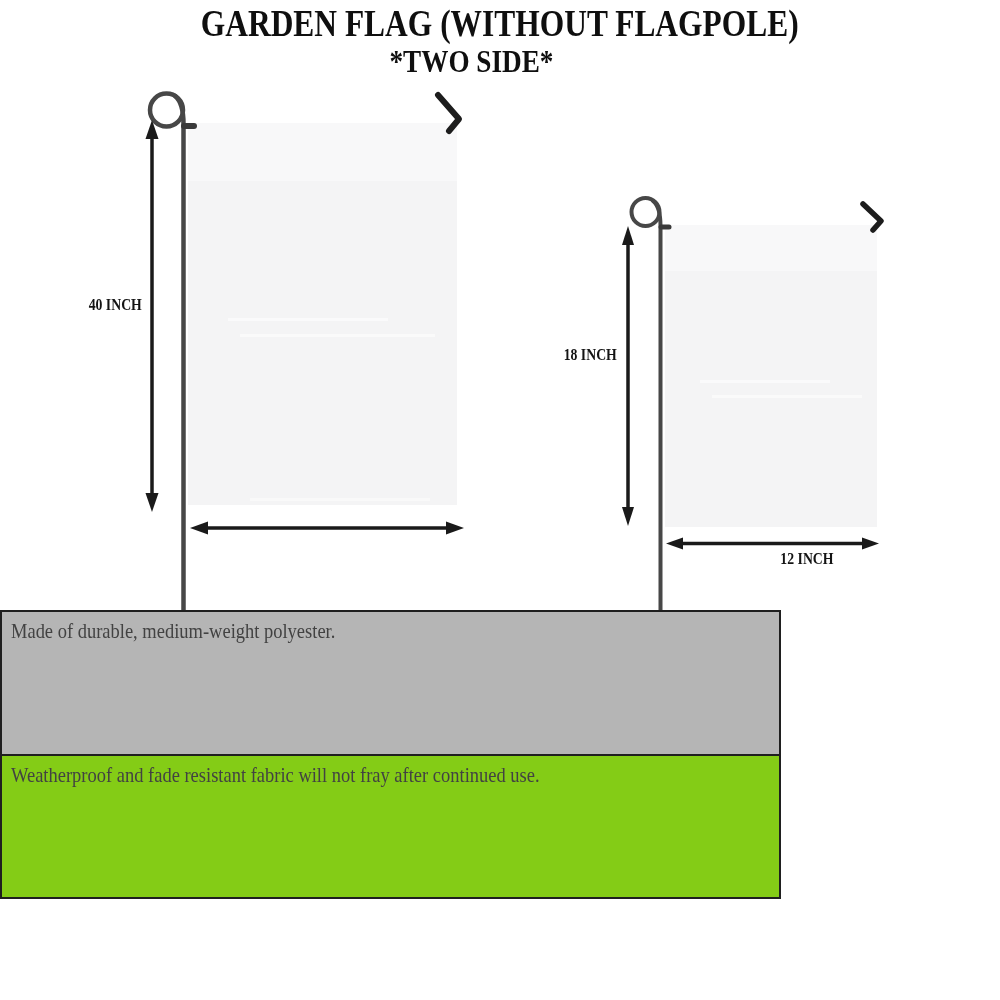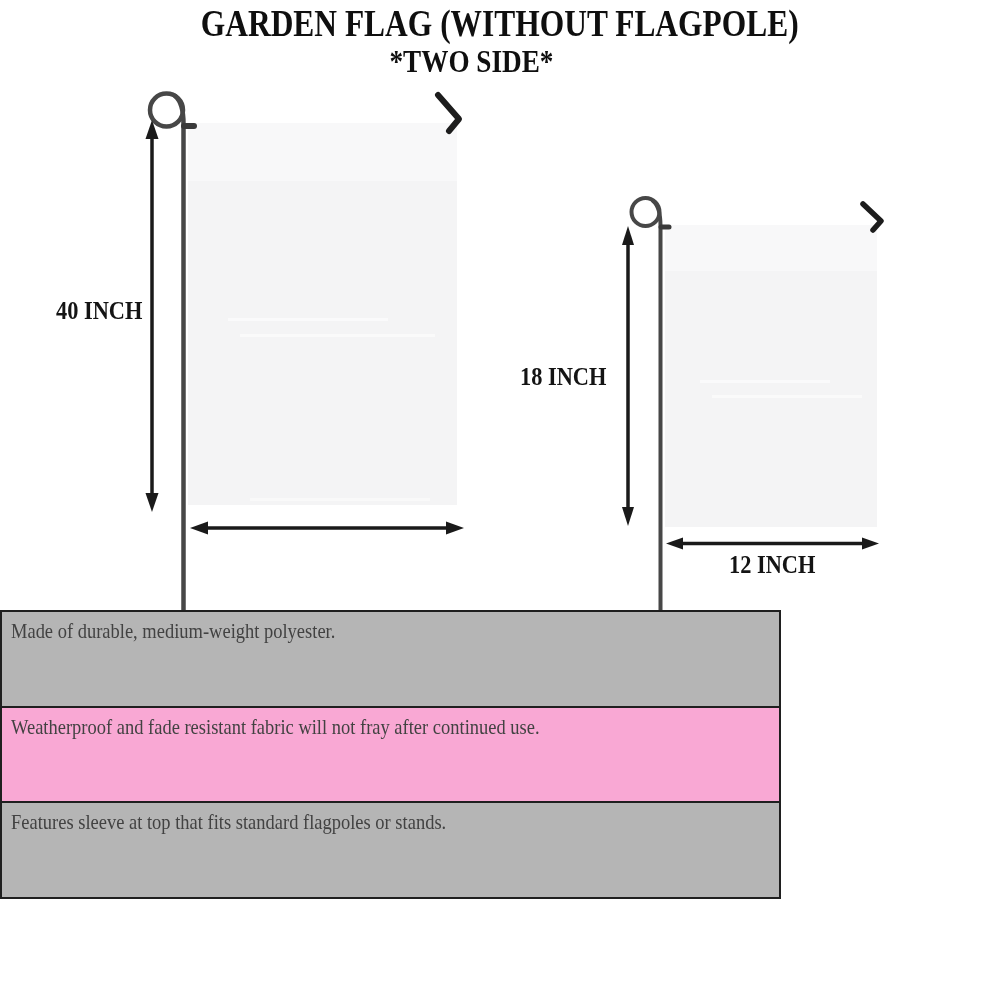--- a/index.html
+++ b/index.html
@@ -38,53 +38,53 @@
     display: inline-block;
     transform: scaleX(0.85);
     transform-origin: center;
     white-space: nowrap;
   }
   
   .diagram-svg { position: absolute; top: 0; left: 0; }
   
   .dim-label {
     position: absolute;
-    font-size: 26px;
+    font-size: 16px;
     font-weight: 700;
     color: #141414;
     white-space: nowrap;
   }
   .dim-label .cond { display: inline-block; transform: scaleX(0.86); }
   .dim-right { text-align: right; }
   .dim-right .cond { transform-origin: right center; }
   .dim-center { text-align: center; }
   .dim-center .cond { transform-origin: center; }
   .dim-40 { top: 296px; left: 20px;  width: 122px; }
   .dim-28 { top: 535px; left: 222px; width: 200px; }
-  .dim-18 { top: 362px; left: 495px; width: 122px; text-align: center; }
-  .dim-12 { top: 550px; left: 672px; width: 200px; }
+  .dim-18 { top: 346px; left: 495px; width: 122px; }
+  .dim-12 { top: 550px; left: 707px; width: 200px; }
   
   .spec-table {
     position: absolute;
     top: 610px; left: 0;
     width: 781px; height: 289px;
     box-sizing: border-box;
     border: 2px solid #1f1f1f;
     display: flex;
     flex-direction: column;
     background: #ffffff;
     justify-content: flex-end;
   }
   .spec-row {
     flex: 1 1 0;
     box-sizing: border-box;
     padding: 6px 9px 0 9px;
     font-size: 22px;
     color: #424242;
-    background: #f9a8d4;
+    background: #84cc16;
     overflow: hidden;
     white-space: nowrap;
   }
   .spec-row:not(:last-child) { border-bottom: 2px solid #1f1f1f; }
   .spec-row.gray { background: #b5b5b5; }
   .spec-row .cond {
     display: inline-block;
     transform: scaleX(0.84);
     transform-origin: left center;
   }
@@ -162,18 +162,15 @@
     <span class="cond">12 INCH</span>
   </div>
 
   <div class="spec-table">
     <div class="spec-row gray">
       <span class="cond">Made of durable, medium-weight polyester.</span>
     </div>
     <div class="spec-row">
       <span class="cond">Weatherproof and fade resistant fabric will not fray after continued use.</span>
     </div>
-    <div class="spec-row gray">
-      <span class="cond">Features sleeve at top that fits standard flagpoles or stands.</span>
-    </div>
   </div>
 
 </div>
 
 </body></html>

